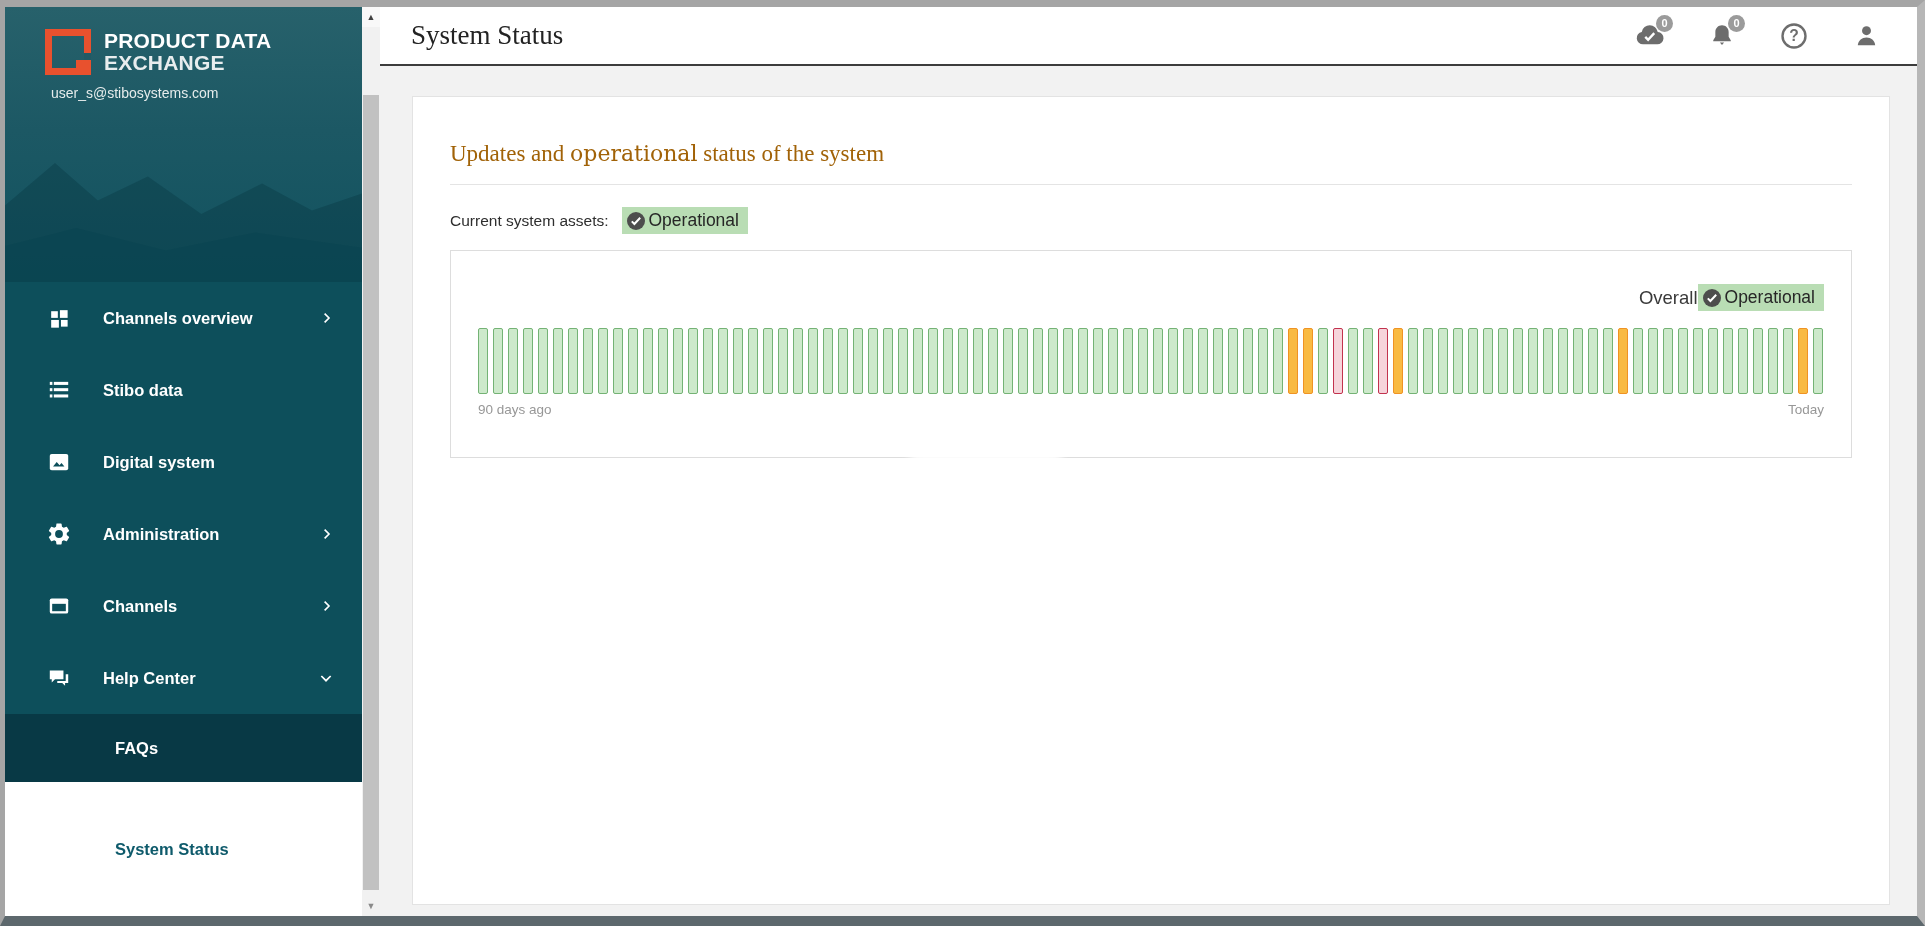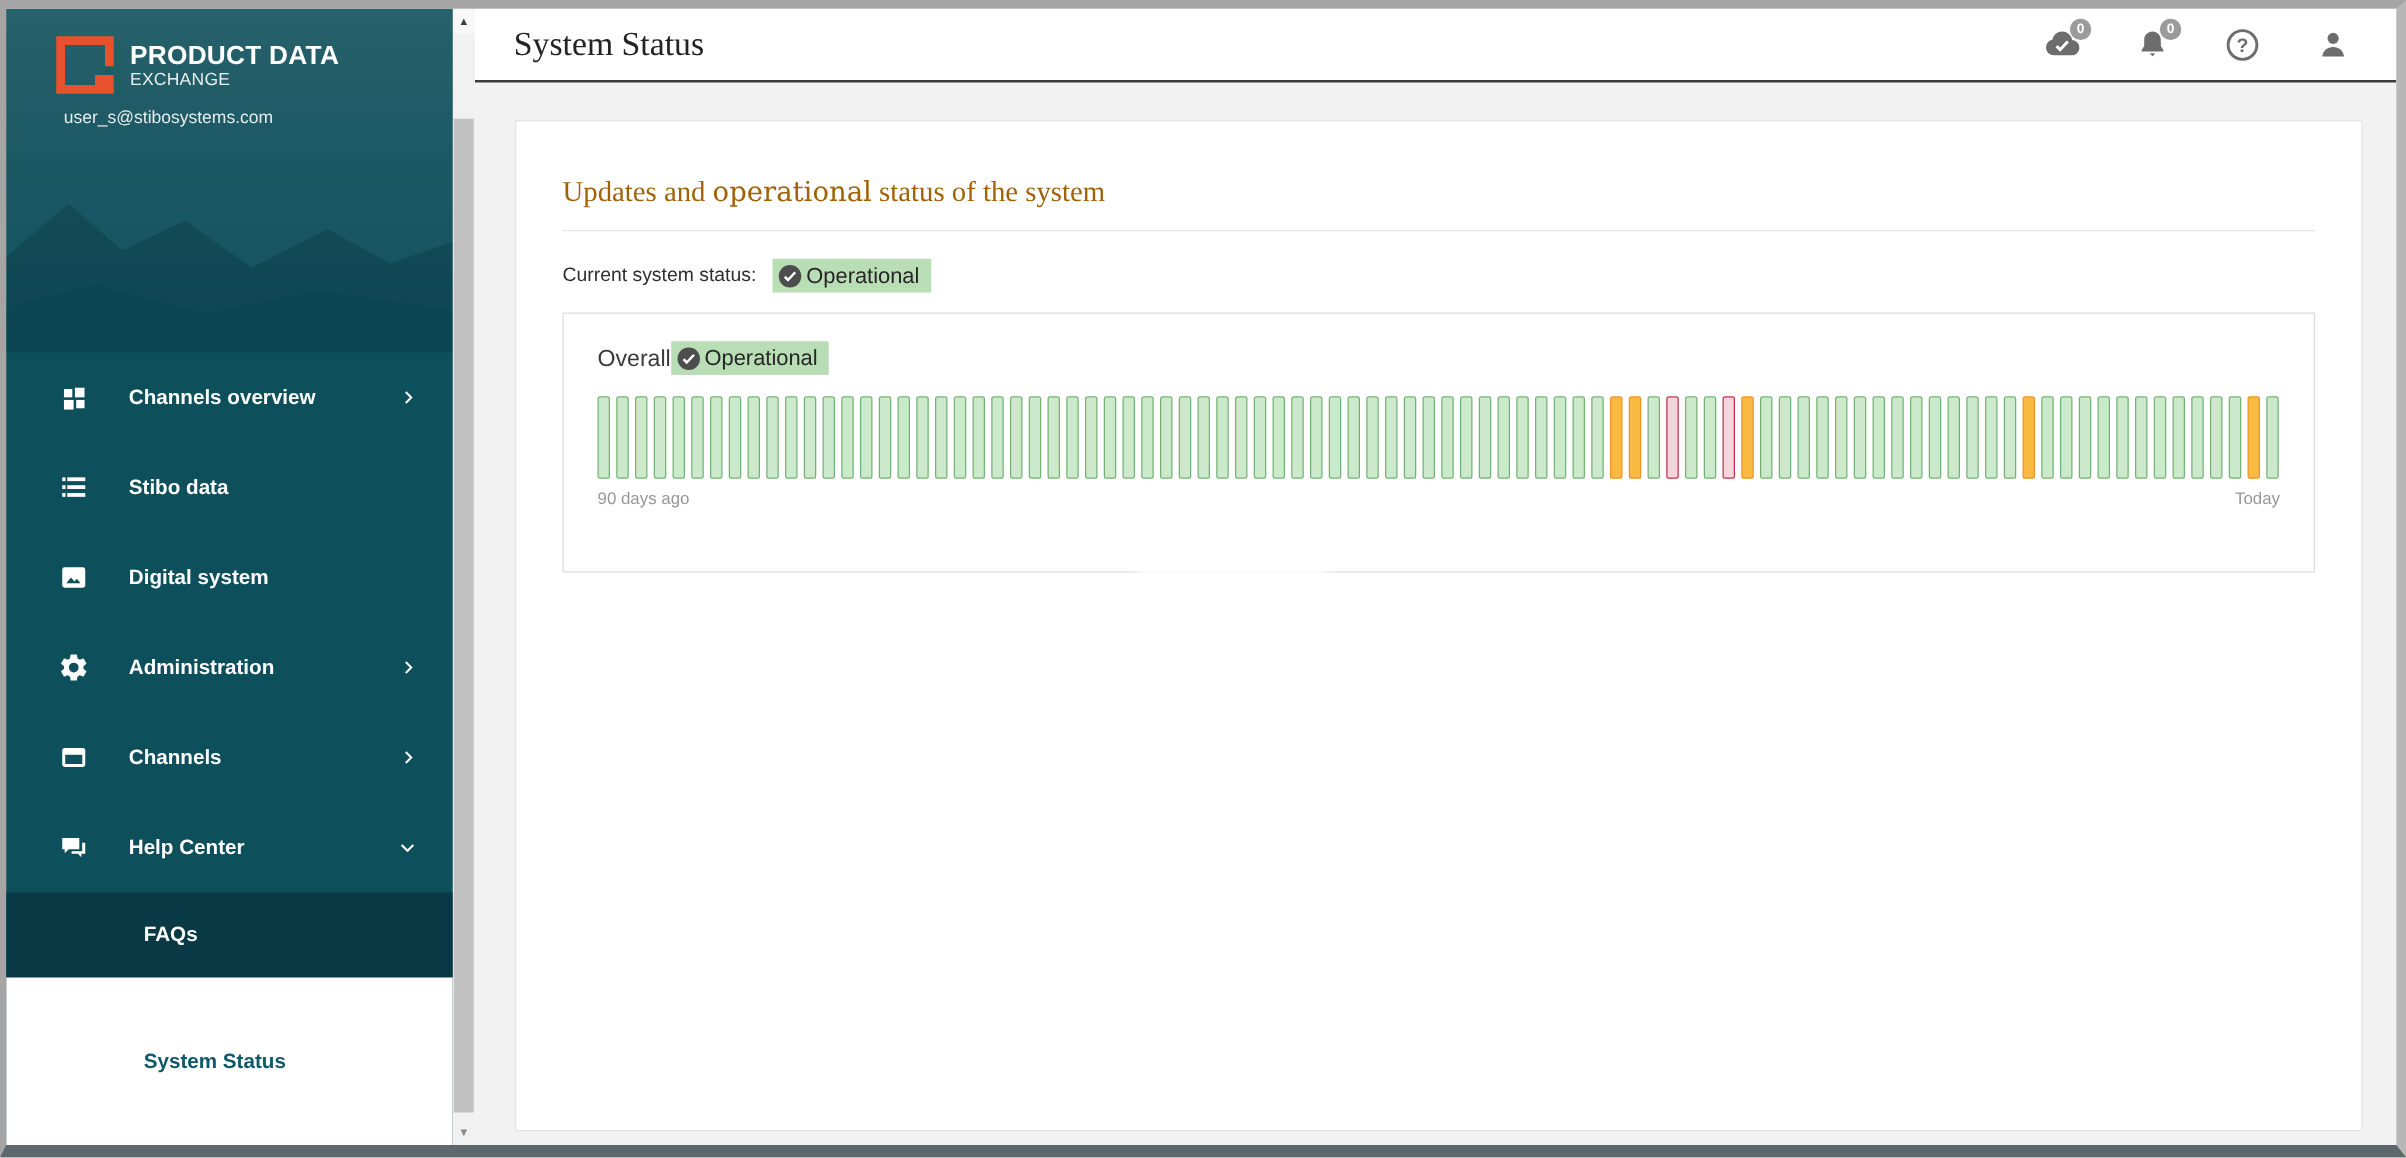--- a/index.html
+++ b/index.html
@@ -21,21 +21,21 @@
   .ridge1{ height:170px; background:#07333e; opacity:.35;
     clip-path:polygon(0 55%,14% 30%,26% 52%,40% 38%,55% 60%,72% 42%,86% 58%,100% 48%,100% 100%,0 100%); }
   .ridge2{ height:90px; background:#0a4450; opacity:.55;
     clip-path:polygon(0 60%,20% 40%,45% 65%,70% 45%,100% 62%,100% 100%,0 100%); }
   .logo-row{ position:relative; display:flex; align-items:center; gap:13px; padding:22px 0 0 40px; z-index:2; }
   .logo-mark{ position:relative; width:46px; height:46px; border:7px solid #e8512e; }
   .logo-mark .dot{ position:absolute; right:-1px; bottom:-1px; width:9px; height:9px; background:#e8512e; }
   .logo-mark .notch{ position:absolute; right:-7px; bottom:8px; width:7px; height:7px; background:#215a65; }
   .logo-text{ line-height:1.05; letter-spacing:.2px; }
   .logo-line1{ font-size:21px; font-weight:700; color:#fff; }
-  .logo-line2{ font-size:14px; font-weight:400; color:#e8edee; }
+  .logo-line2{ font-size:21px; font-weight:700; color:#e8edee; }
   .user-name{ position:relative; z-index:2; padding:44px 0 0 46px; font-family:"Liberation Serif", serif; font-size:29px; color:#f2f5f5; }
   .user-email{ position:relative; z-index:2; padding:10px 0 0 46px; font-size:14px; color:#e6ecec; }
   .user-org{ position:relative; z-index:2; padding:26px 0 0 46px; font-size:18px; color:#f0f4f4; }
 
   .nav{ background:#0d4f5b; }
   .nav-item{ height:72px; display:flex; align-items:center; padding-left:40px; cursor:pointer; position:relative; }
   .nav-icon{ width:28px; height:28px; flex:0 0 28px; display:flex; align-items:center; justify-content:center; }
   .nav-label{ margin-left:30px; font-size:16.5px; font-weight:700; color:#fff; }
   .chev{ position:absolute; right:28px; top:50%; transform:translateY(-50%); display:flex; }
 
@@ -62,21 +62,21 @@
   .card{ position:absolute; left:32px; top:30px; width:1478px; height:809px; background:#fff; border:1px solid #e3e3e3; padding:44px 37px 0 37px; }
   .card-heading{ font-family:"Liberation Serif", serif; font-size:23px; color:#a16207; }
   .card-heading .hl{ font-family:"DejaVu Serif", serif; font-size:22px; }
   .heading-rule{ border:none; border-top:1px solid #e4e4e4; margin:17px 0 0 0; }
   .status-line{ margin-top:22px; display:flex; align-items:center; gap:13px; }
   .status-label{ font-size:15.5px; color:#2e2e2e; }
   .badge-green{ display:inline-flex; align-items:center; gap:3px; background:#b9ddb4; padding:3px 9px 3px 4px; font-size:17.5px; color:#262626; }
   .badge-green svg{ display:block; }
 
   .panel{ margin-top:16px; border:1px solid #dddddd; background:#fff; padding:22px 27px 14px 27px; height:208px; }
-  .panel-head{ display:flex; align-items:center; justify-content:flex-start; }
+  .panel-head{ display:flex; align-items:center; justify-content:flex-end;margin-top:11px; }
   .panel-title{ font-size:18.5px; color:#3a3a3a; }
   .bars{ margin-top:17px; height:66px; display:flex; justify-content:space-between; }
   .bars .bar{ width:10px; height:66px; border:1.4px solid; border-radius:2px; }
   .bar-labels{ margin-top:8px; display:flex; justify-content:space-between; font-size:13.5px; color:#979797; }
 
   .blur-patch{ position:absolute; left:503px; top:361px; width:140px; height:29px; background:rgba(255,255,255,.92);
     box-shadow:0 0 9px 7px rgba(255,255,255,.92); border-radius:4px; pointer-events:none; }
 </style>
 </head>
 <body>
@@ -248,21 +248,21 @@
       <div class="card">
 
         <div class="card-heading">
           <span>Updates and</span>
           <span class="hl">operational</span>
           <span>status of the system</span>
         </div>
         <hr class="heading-rule">
 
         <div class="status-line">
-          <span class="status-label">Current system status:</span>
+          <span class="status-label">Current system assets:</span>
           <span class="badge-green">
             <svg width="20" height="20" viewBox="0 0 20 20">
               <circle cx="10" cy="10" r="9" fill="#4d4d4d"></circle>
               <path d="M5.8 10.4l2.6 2.6 5.8-6.2" fill="none" stroke="#fff" stroke-width="2"></path>
             </svg>
             <span>Operational</span>
           </span>
         </div>
 
         <div class="panel">

